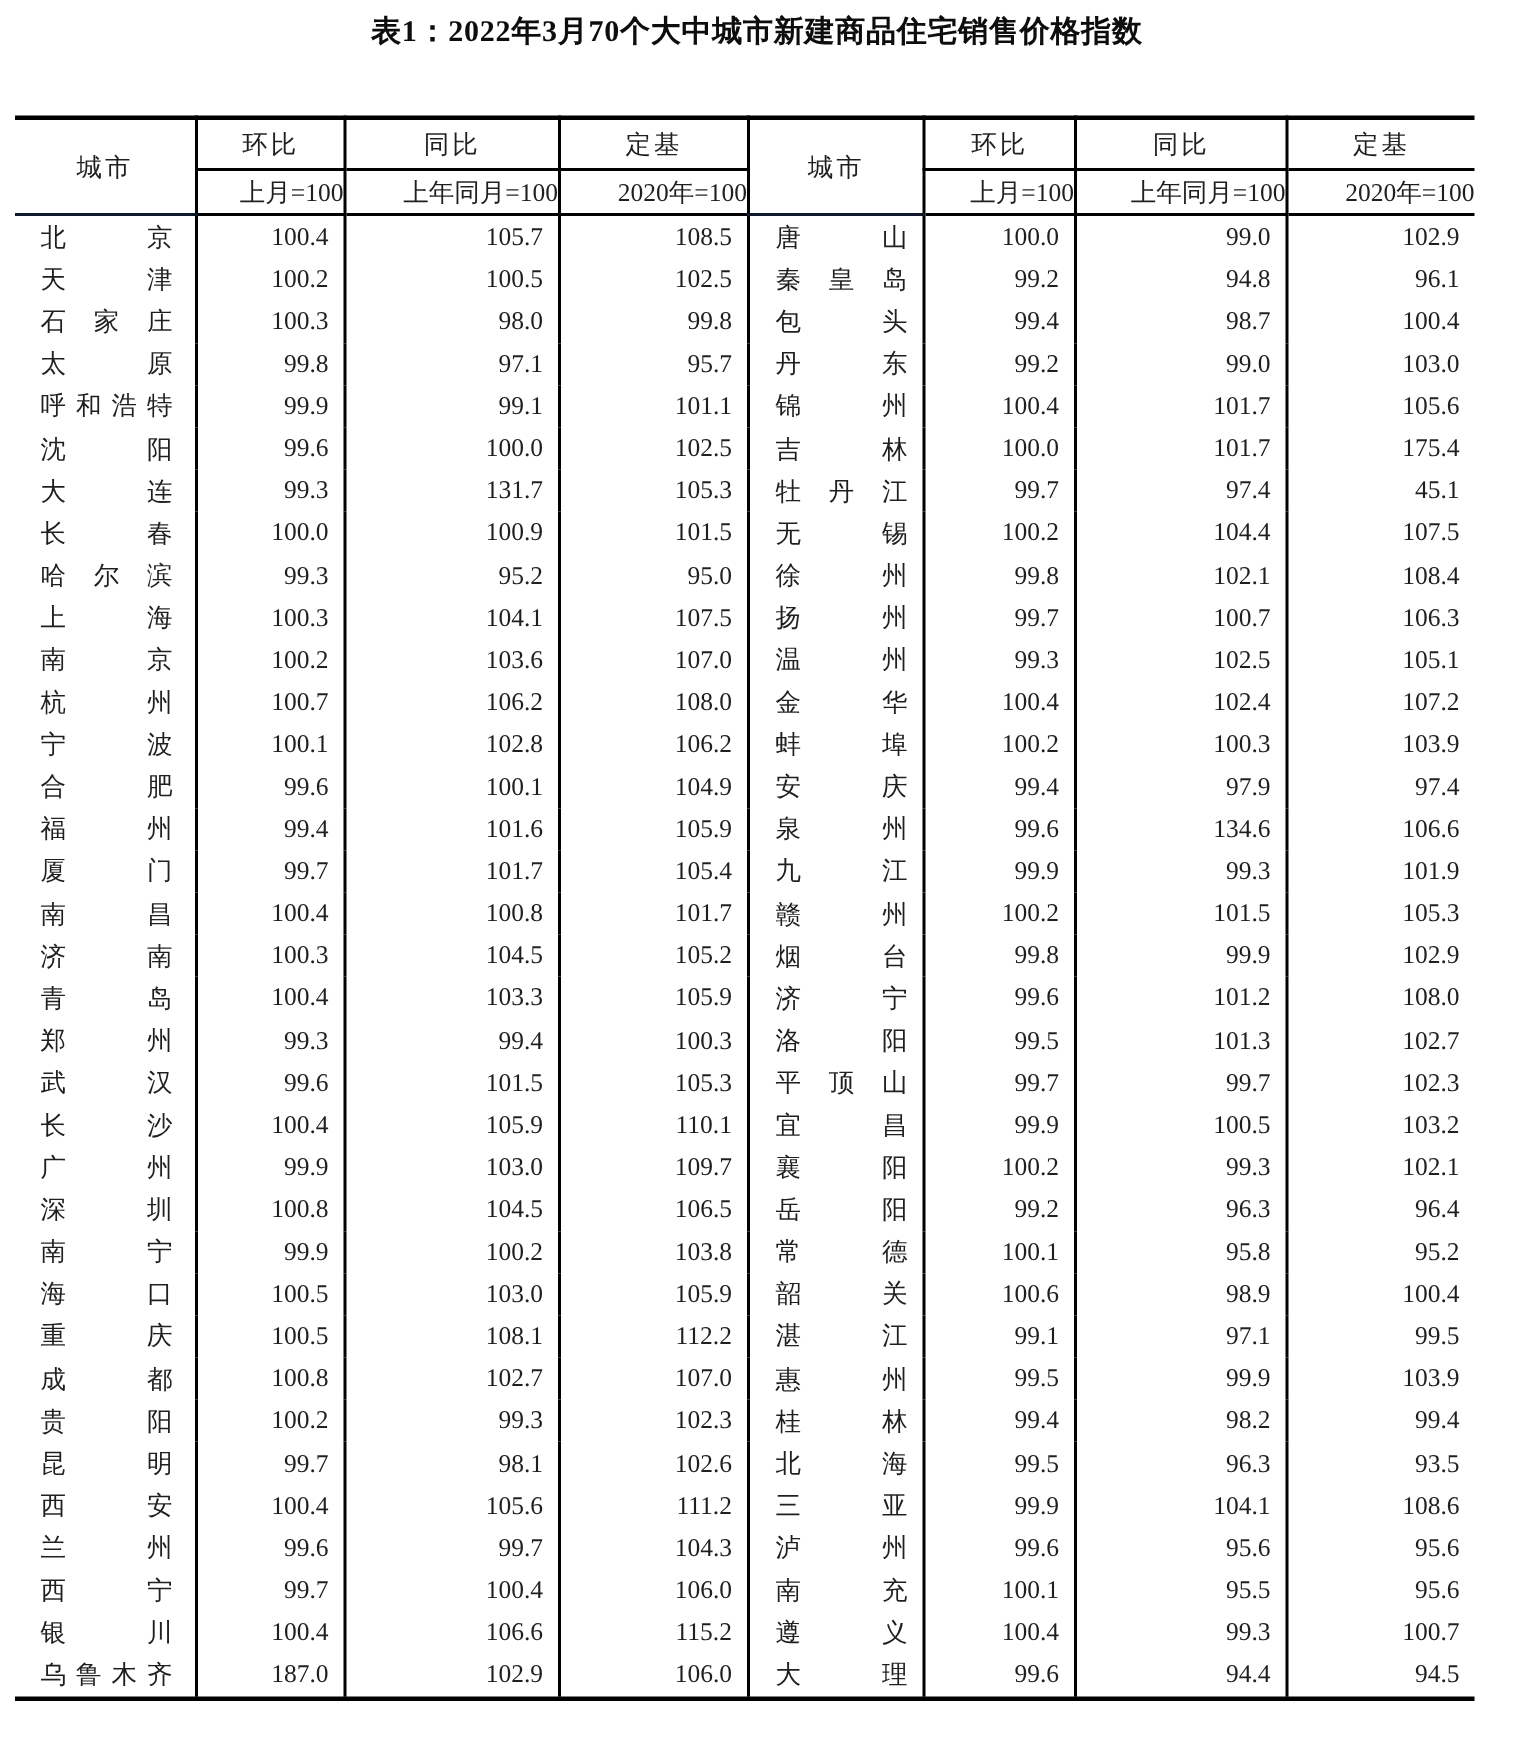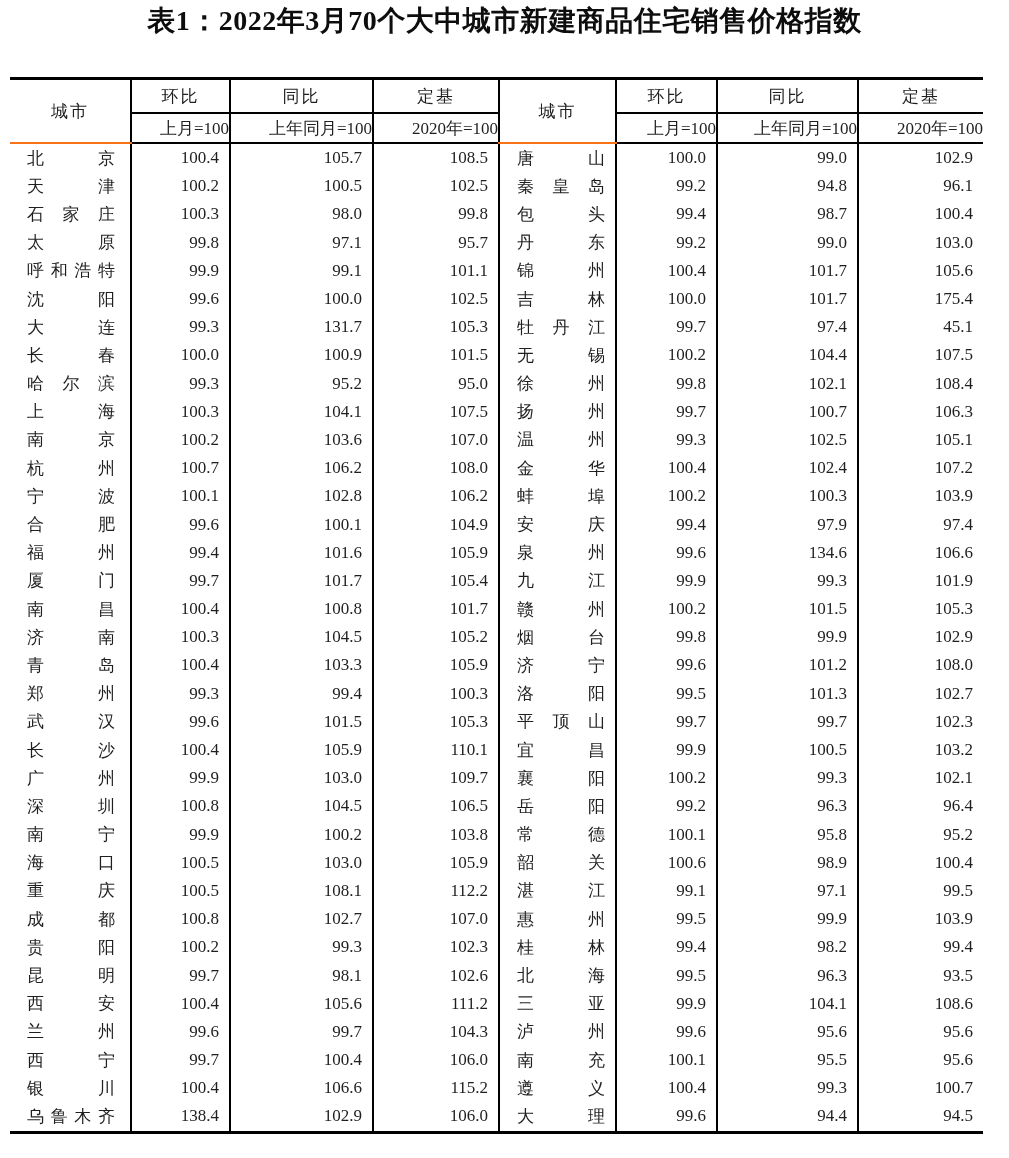--- a/index.html
+++ b/index.html
@@ -9,21 +9,21 @@
   }
   body {
     width: 1009px;
     height: 1158px;
     font-family: "Liberation Serif", "DejaVu Serif", serif;
     color: #1f1f1f;
     overflow: hidden;
   }
   .title {
     text-align: center;
-    font-size: 28px;
+    font-size: 20px;
     font-weight: bold;
     color: #0d0d0d;
     padding-top: 7px;
     line-height: 28px;
     letter-spacing: 0.5px;
   }
   table.price-table {
     border-collapse: collapse;
     table-layout: fixed;
     width: 973px;
@@ -45,21 +45,21 @@
     border-bottom: 2px solid #000;
     letter-spacing: 2px;
   }
   th.sub {
     height: 28px;
     text-align: right;
     border-bottom: 2px solid #000;
   }
   th.city-h {
     text-align: center;
-    border-bottom: 2px solid #f97316;
+    border-bottom: 2px solid #0f172a;
     letter-spacing: 2px;
   }
   .bl { border-left: 2px solid #000; }
   tbody td { height: 28.2px; }
   td.val-cell {
     text-align: right;
     padding-right: 10px;
   }
   .city-just {
     display: flex;
@@ -795,21 +795,21 @@
         </tr>
         <tr>
           <td class="city-cell">
             <div class="city-just">
               <span>乌</span>
               <span>鲁</span>
               <span>木</span>
               <span>齐</span>
             </div>
           </td>
-          <td class="val-cell bl">138.4</td>
+          <td class="val-cell bl">187.0</td>
           <td class="val-cell bl">102.9</td>
           <td class="val-cell bl">106.0</td>
           <td class="city-cell bl">
             <div class="city-just">
               <span>大</span>
               <span>理</span>
             </div>
           </td>
           <td class="val-cell bl">99.6</td>
           <td class="val-cell bl">94.4</td>

